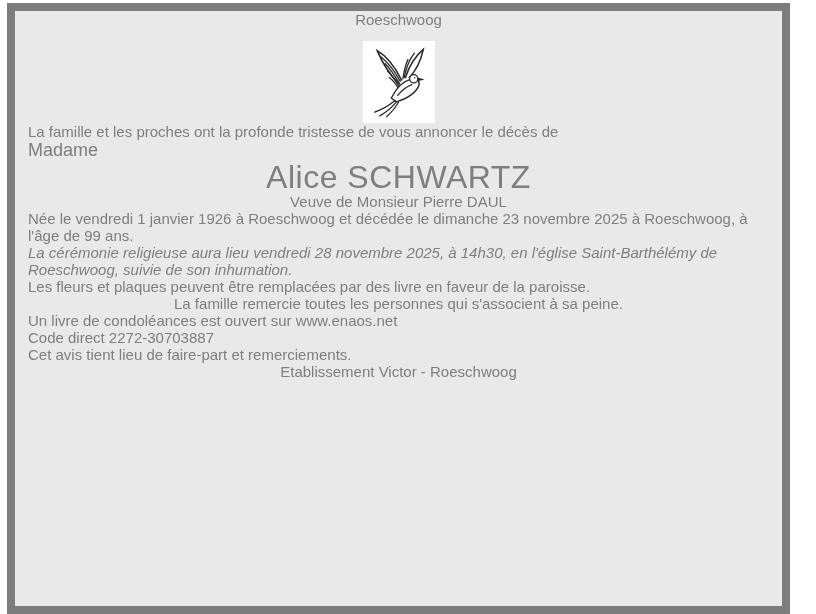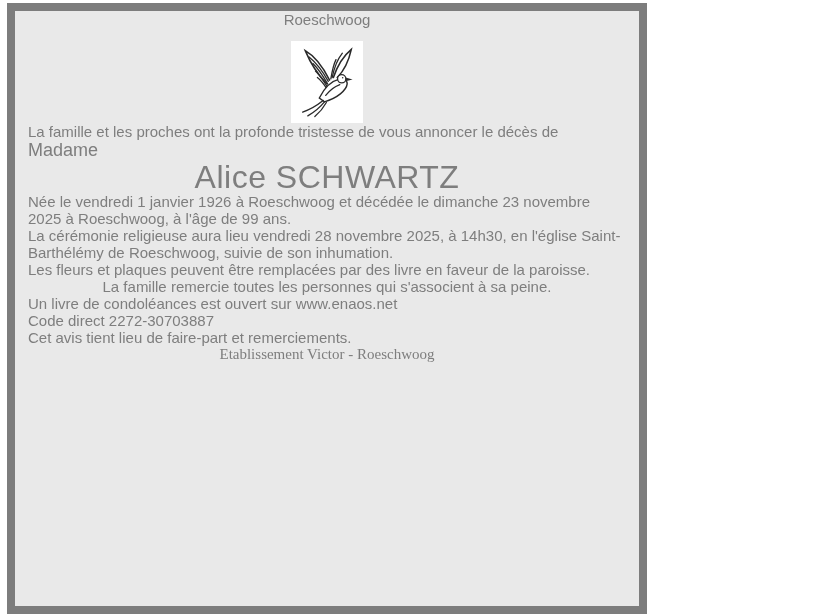--- a/index.html
+++ b/index.html
@@ -8,21 +8,21 @@
     background: #ffffff;
     width: 816px;
     height: 614px;
     overflow: hidden;
     font-family: "Liberation Sans", "DejaVu Sans", sans-serif;
   }
   .notice {
     position: absolute;
     left: 7px;
     top: 3px;
-    width: 640px;
+    width: 783px;
     height: 611px;
     box-sizing: border-box;
     border: 8px solid var(--border-color, #7d7d7d);
     background: var(--bg-color, #e9e9e9);
     padding: 0 13px;
     color: var(--text-color, #7e7e7e);
     font-size: 15px;
     line-height: 17px;
     overflow: hidden;
   }
@@ -36,27 +36,27 @@
     display: flex;
     align-items: center;
     justify-content: center;
   }
   .dove-box svg { display: block; }
   .p-intro { margin-top: 15px; }
   .p-madame { text-align: left; font-size: 18px; line-height: 21px; margin-top: 25px; }
   .p-name { text-align: center; font-size: 32px; line-height: 32px; margin-top: 29px; letter-spacing: 0.5px; }
   .p-veuve { text-align: center; margin-top: 13px; }
   .p-birth { margin-top: 21px; }
-  .p-ceremony { margin-top: 29px; }
+  .p-ceremony { margin-top: 29px; font-style: italic; }
   .p-flowers { margin-top: 0; }
   .p-thanks { margin-top: 14px; text-align: center; }
   .p-book { margin-top: 15px; }
   .p-code { margin-top: 0; }
   .p-avis { text-align: left; margin-top: 16px; }
-  .p-etab { text-align: center; margin-top: 14px; font-family: Liberation Serif, serif; }
+  .p-etab { text-align: center; margin-top: 14px; }
 </style>
 </head>
 <body>
 
 <div class="notice">
 
   <p class="p-roeschwoog">Roeschwoog</p>
 
   <div class="dove-box">
     <svg width="64" height="76" viewBox="0 0 100 118">
@@ -86,20 +86,21 @@
       </g>
     </svg>
   </div>
 
   <p class="p-intro">La famille et les proches ont la profonde tristesse de vous annoncer le décès de</p>
 
   <p class="p-madame">Madame</p>
 
   <p class="p-name">Alice SCHWARTZ</p>
 
+  <p class="p-veuve">Veuve de Monsieur Pierre DAUL</p>
 
   <p class="p-birth">Née le vendredi 1 janvier 1926 à Roeschwoog et décédée le dimanche 23 novembre 2025 à Roeschwoog, à l'âge de 99 ans.</p>
 
   <p class="p-ceremony">La cérémonie religieuse aura lieu vendredi 28 novembre 2025, à 14h30, en l'église Saint-Barthélémy de Roeschwoog, suivie de son inhumation.</p>
   <p class="p-flowers">Les fleurs et plaques peuvent être remplacées par des livre en faveur de la paroisse.</p>
 
   <p class="p-thanks">La famille remercie toutes les personnes qui s'associent à sa peine.</p>
 
   <p class="p-book">Un livre de condoléances est ouvert sur www.enaos.net</p>
   <p class="p-code">Code direct 2272-30703887</p>

